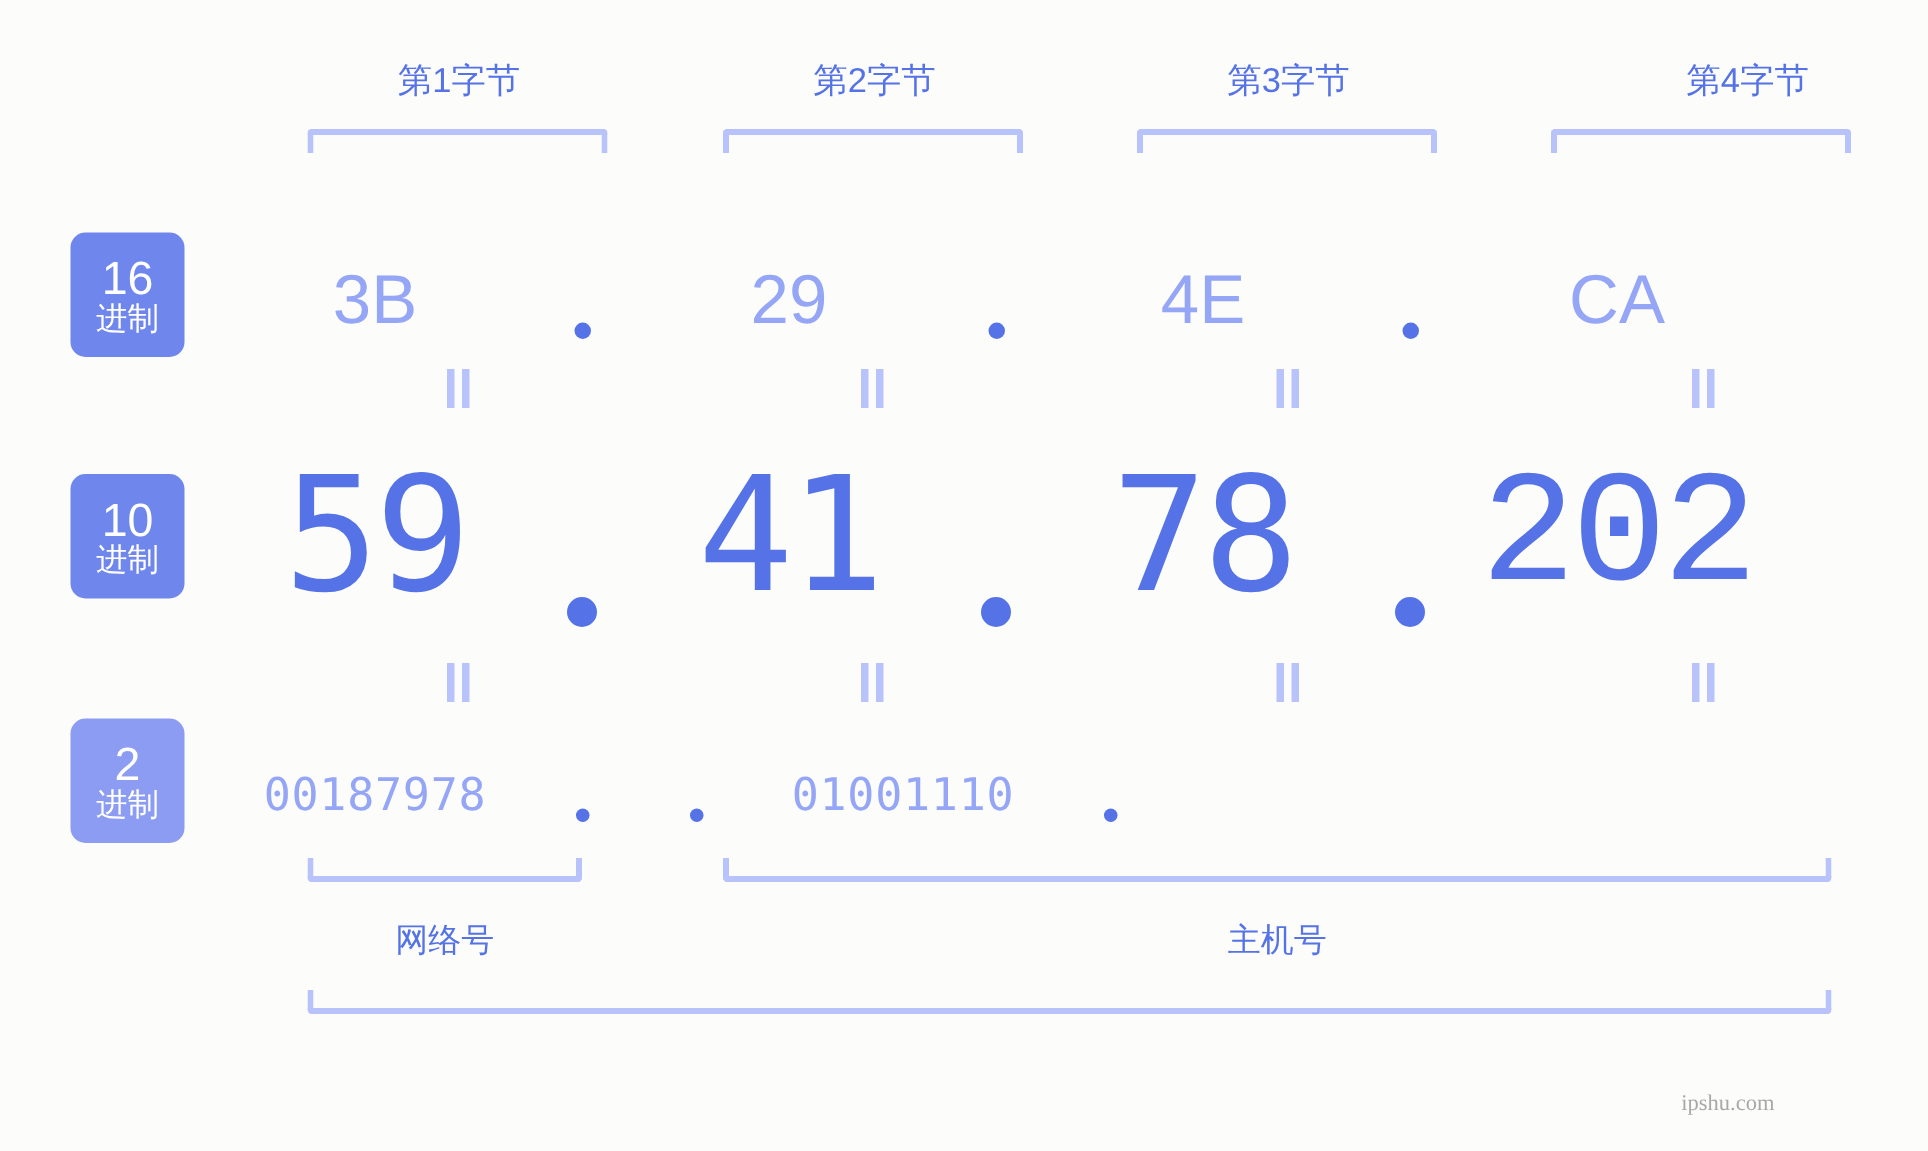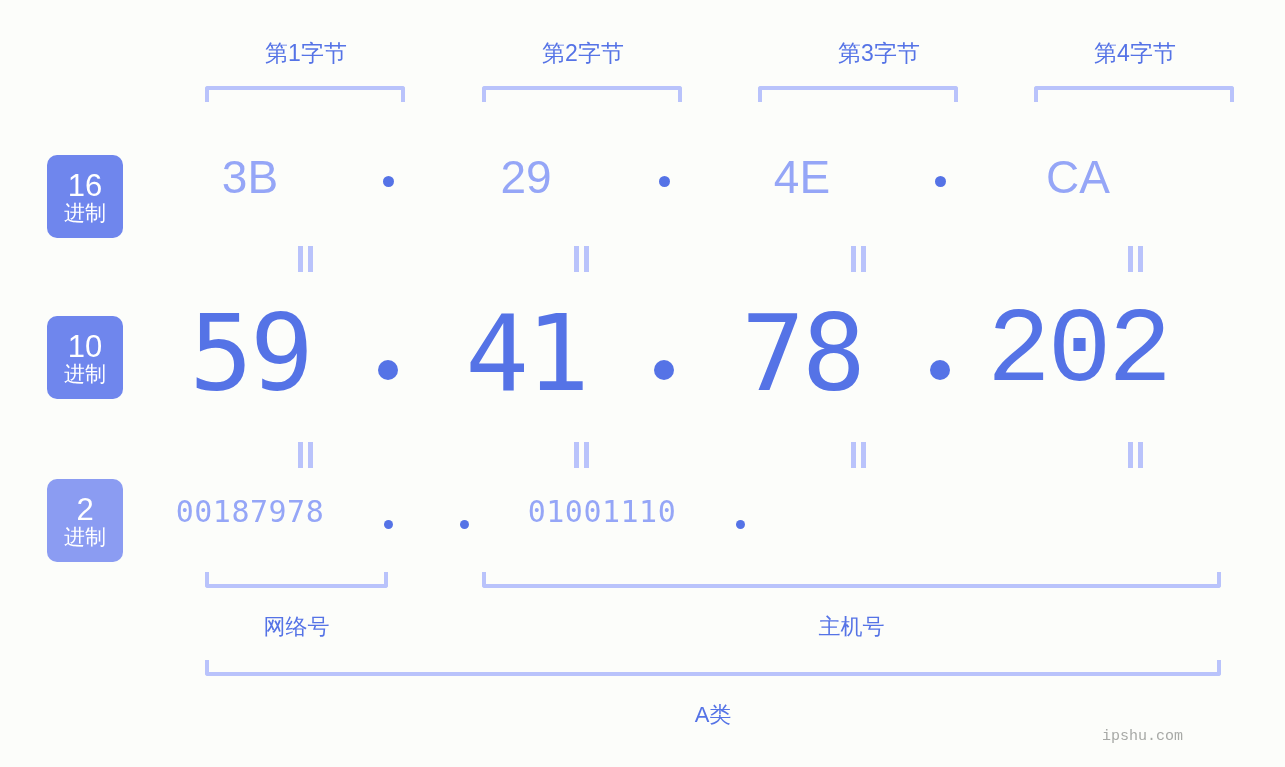--- a/index.html
+++ b/index.html
@@ -76,21 +76,21 @@
     font-weight: 400;
   }
   .badge.light { background: #8b9cf2; }
 
   
   .row {
     position: absolute;
     left: 150px;
     width: 1100px;
     display: flex;
-    align-items: flex-start;
+    align-items: flex-end;
   }
   .cell {
     text-align: center;
     white-space: nowrap;
   }
   .sep {
     text-align: center;
     white-space: nowrap;
   }
 
@@ -172,35 +172,35 @@
     white-space: nowrap;
     height: 30px;
     line-height: 30px;
   }
 
   
   .watermark {
     position: absolute;
     right: 26px;
     bottom: 22px;
-    font-family: Liberation Mono, monospace;
+    font-family: Liberation Serif, serif;
     font-size: 15px;
     color: #a7a9a6;
     white-space: nowrap;
   }
 </style>
 </head>
 <body>
 
 <div id="stage">
 
   <div class="byte-label" style="left:195px;width:222px;">第1字节</div>
   <div class="byte-label" style="left:472px;width:222px;">第2字节</div>
-  <div class="byte-label" style="left:768px;width:222px;">第3字节</div>
-  <div class="byte-label" style="left:1024px;width:222px;">第4字节</div>
+  <div class="byte-label" style="left:748px;width:222px;">第3字节</div>
+  <div class="byte-label" style="left:984px;width:222px;text-align:right;">第4字节</div>
 
   <div class="bracket bracket-down" style="left:205px;top:86px;width:200px;height:16px;"></div>
   <div class="bracket bracket-down" style="left:482px;top:86px;width:200px;height:16px;"></div>
   <div class="bracket bracket-down" style="left:758px;top:86px;width:200px;height:16px;"></div>
   <div class="bracket bracket-down" style="left:1034px;top:86px;width:200px;height:16px;"></div>
 
   <div class="badge" style="top:155px;">
     <span class="num">16</span>
     <span class="sys">进制</span>
   </div>
@@ -293,17 +293,16 @@
       </div>
   </div>
 
   <div class="bracket bracket-up" style="left:205px;top:572px;width:183px;height:16px;"></div>
   <div class="bracket bracket-up" style="left:482px;top:572px;width:739px;height:16px;"></div>
 
   <div class="sec-label" style="left:205px;top:612px;width:183px;">网络号</div>
   <div class="sec-label" style="left:482px;top:612px;width:739px;">主机号</div>
 
   <div class="bracket bracket-up" style="left:205px;top:660px;width:1016px;height:16px;"></div>
-  <div class="class-label" style="left:205px;top:700px;width:1016px;">A类</div>
 
   <div class="watermark">ipshu.com</div>
 
 </div>
 
 </body></html>

